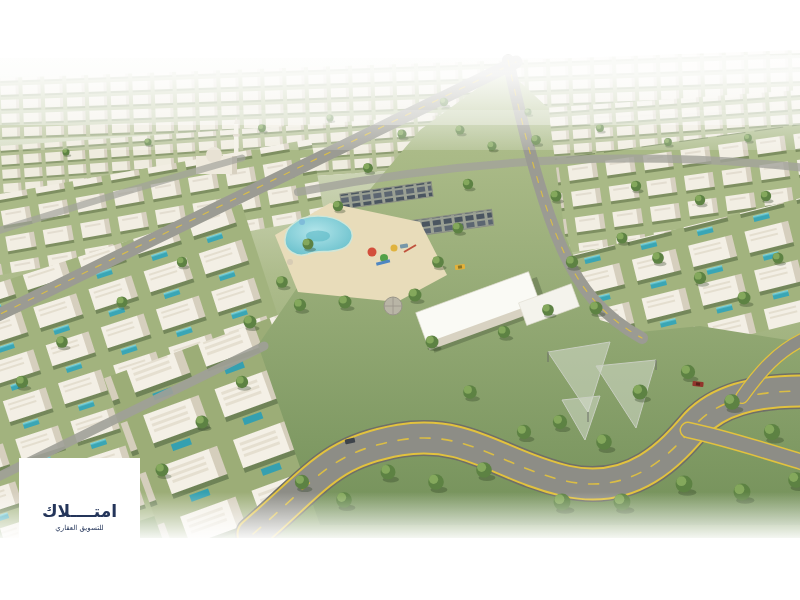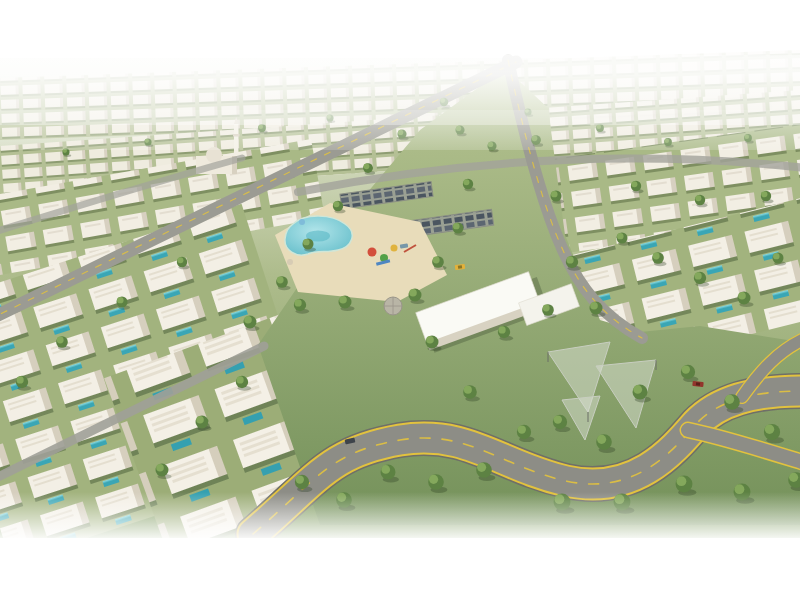--- a/index.html
+++ b/index.html
@@ -287,13 +287,17 @@
     </g>
   </g>
 
   <rect x="0" y="55" width="800" height="70" fill="#ffffff" opacity=".35"></rect>
   <rect x="0" y="110" width="800" height="40" fill="#ffffff" opacity=".18"></rect>
   <rect x="0" y="0" width="800" height="150" fill="url(#g-top)"></rect>
   <rect x="0" y="492" width="800" height="50" fill="url(#g-bot)"></rect>
   <rect x="0" y="538" width="800" height="62" fill="#ffffff"></rect>
 </svg>
 
+  <div class="watermark">
+    <div class="wm-title">امتــــلاك</div>
+    <div class="wm-tagline">للتسويق العقاري</div>
+  </div>
 </div>
 
 </body></html>

